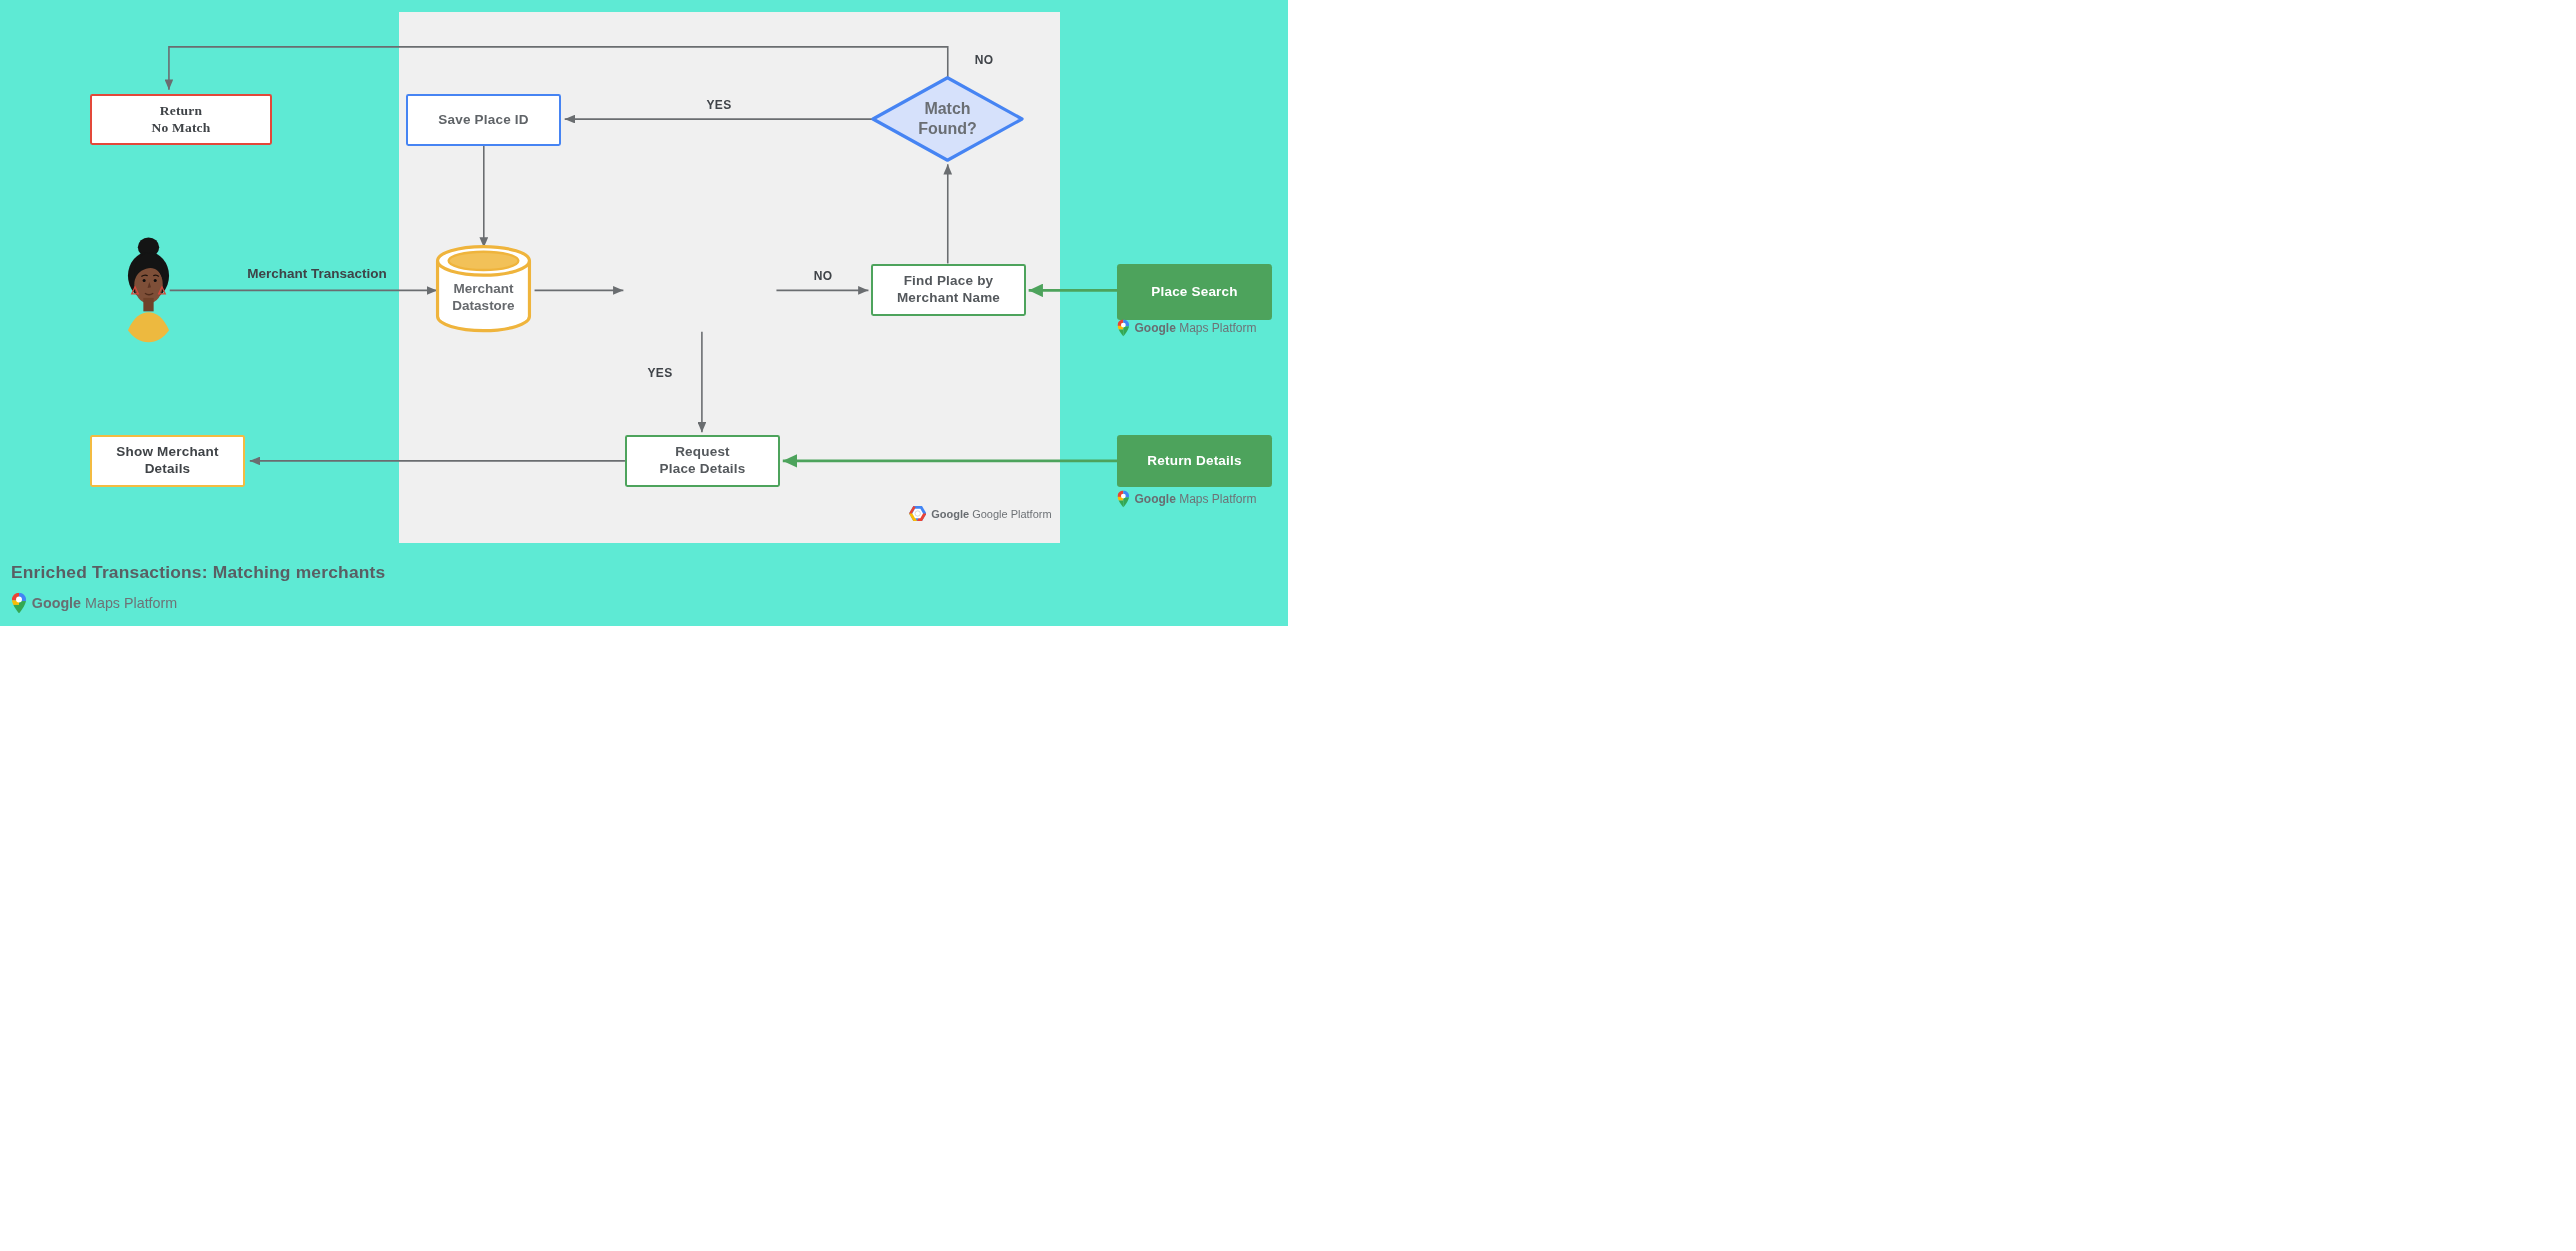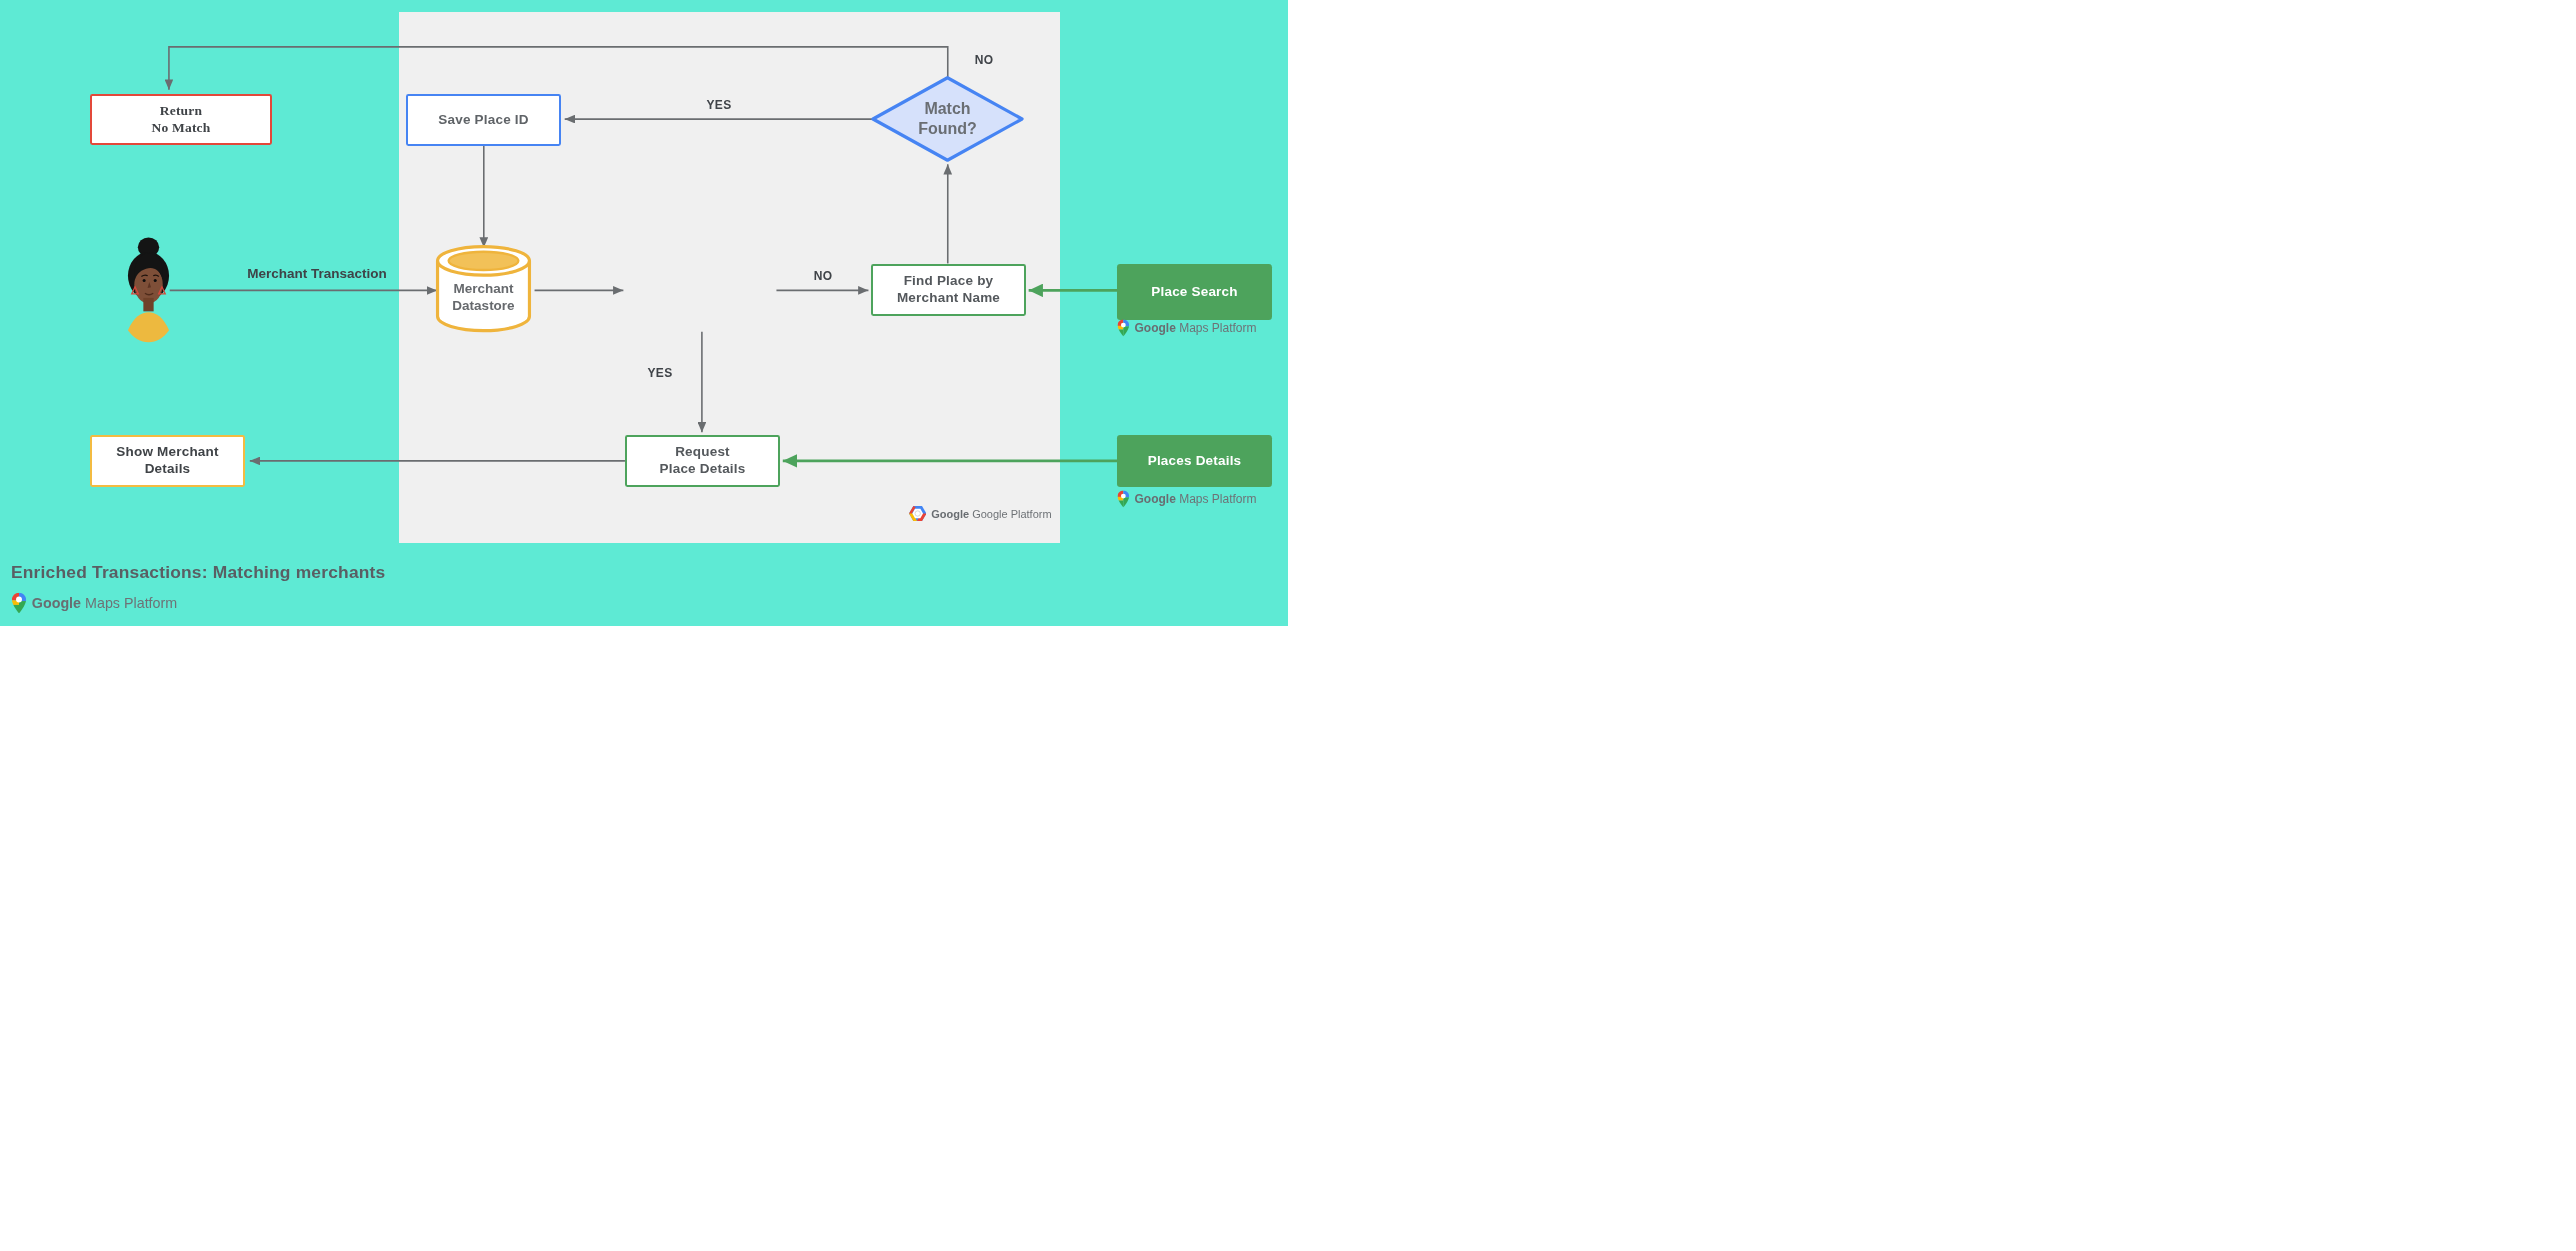--- a/index.html
+++ b/index.html
@@ -109,21 +109,21 @@
 
 
   <div class="node b-green" style="left:871px;top:264px;width:155px;height:52px;">Find Place by
 Merchant Name</div>
 
   <div class="node fill-green" style="left:1117px;top:264px;width:155px;height:56px;">Place Search</div>
 
   <div class="node b-green" style="left:625px;top:435px;width:155px;height:52px;">Request
 Place Details</div>
 
-  <div class="node fill-green" style="left:1117px;top:435px;width:155px;height:52px;">Places Details</div>
+  <div class="node fill-green" style="left:1117px;top:435px;width:155px;height:52px;">Return Details</div>
 
   <div class="node b-yellow" style="left:90px;top:435px;width:155px;height:52px;">Show Merchant
 Details</div>
 
   <div class="lockup small" style="left:1117px;top:319px;">
     <svg width="12.7" height="18" viewBox="0 0 24 34">
       <clipPath id="pin-a">
           <path d="M12 1C5.9 1 1 5.9 1 12c0 8.2 11 21 11 21s11-12.8 11-21C23 5.9 18.1 1 12 1z"></path>
         </clipPath>
       <g clip-path="url(#pin-a)">

